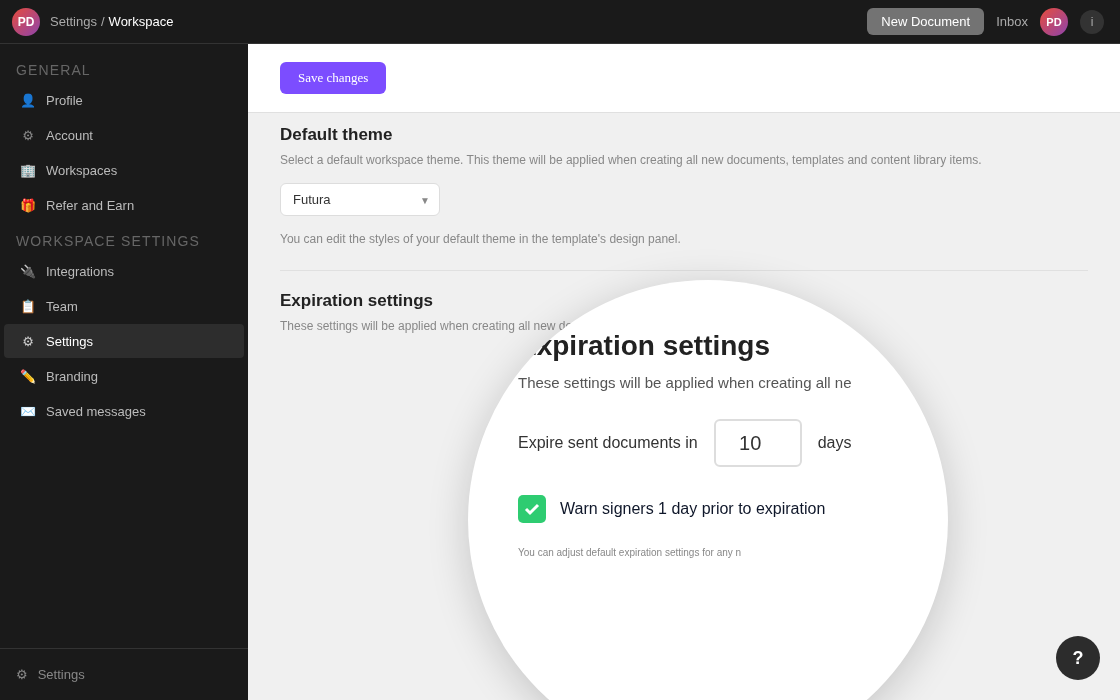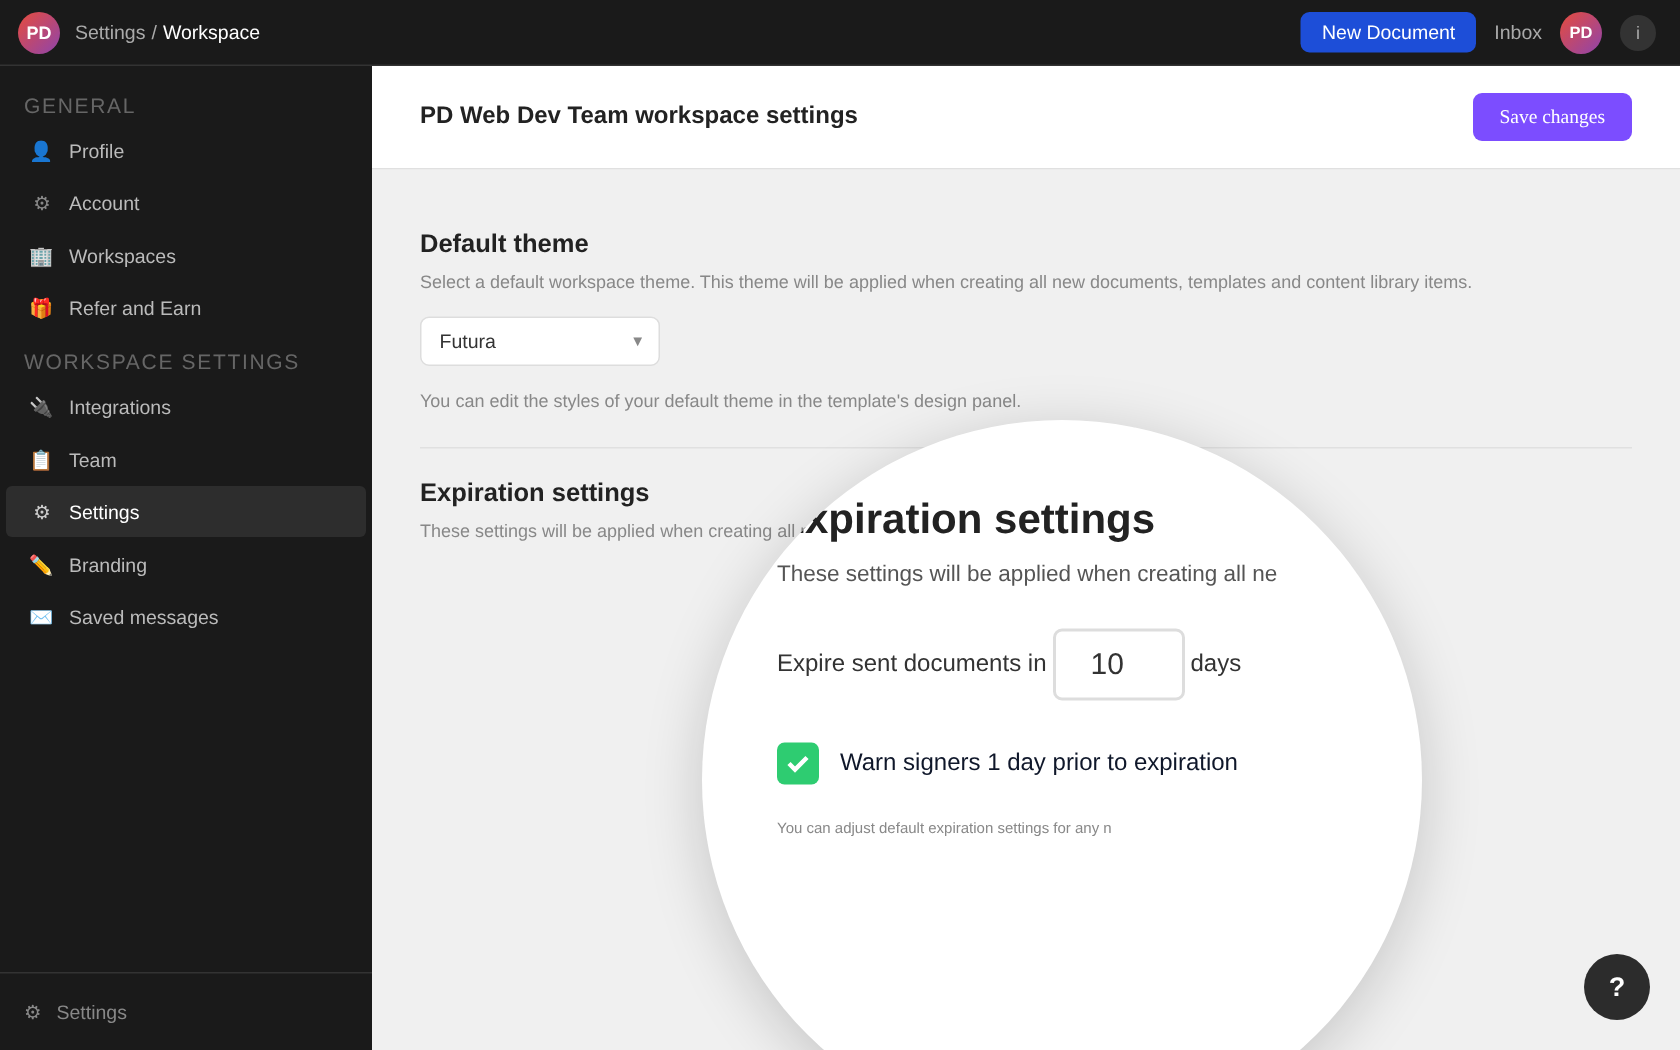--- a/index.html
+++ b/index.html
@@ -117,21 +117,21 @@
       background: #1a1a1a;
       display: flex;
       align-items: center;
       justify-content: flex-end;
       padding: 0 16px;
       gap: 12px;
       border-bottom: 1px solid #333;
     }
 
     .new-doc-btn {
-      background: #1d4ed8;
+      background: #737373;
       color: #fff;
       border: none;
       padding: 6px 14px;
       border-radius: 6px;
       font-size: 13px;
       font-weight: 500;
       cursor: pointer;
     }
 
     .inbox-btn {
@@ -202,21 +202,21 @@
       border: none;
       padding: 8px 18px;
       border-radius: 6px;
       font-size: 13px;
       font-weight: 500;
       cursor: pointer;
       font-family: Liberation Serif, serif;
     }
 
     .content-body {
-      padding: 40px 32px;
+      padding: 12px 32px;
     }
 
     .section-title {
       font-size: 17px;
       font-weight: 600;
       color: #222;
       margin-bottom: 8px;
     }
 
     .section-desc {
@@ -301,21 +301,21 @@
 
     .zoom-desc {
       font-size: 15px;
       color: #555;
       margin-bottom: 28px;
     }
 
     .zoom-expire-row {
       display: flex;
       align-items: center;
-      gap: 4px;
+      gap: 16px;
       margin-bottom: 28px;
     }
 
     .zoom-expire-label {
       font-size: 16px;
       color: #333;
     }
 
     .zoom-expire-input {
       width: 88px;
@@ -468,23 +468,20 @@
 
   <div class="topbar">
     <button class="new-doc-btn">New Document</button>
     <button class="inbox-btn">Inbox</button>
     <div class="user-avatar">PD</div>
     <div class="info-btn">i</div>
   </div>
 
   <div class="content">
     <div class="content-header">
-      <div class="content-header-title">
-        <span>PD Web Dev </span><span style="font-weight:700">Team</span><span> workspace settings</span>
-      </div>
       <button class="save-btn">Save changes</button>
     </div>
 
     <div class="content-body">
       <div class="section-title">Default theme</div>
       <p class="section-desc">Select a default workspace theme. This theme will be applied when creating all new documents, templates and content library items.</p>
 
       <div class="theme-select-wrapper">
         <select class="theme-select">
           <option>Futura</option>

